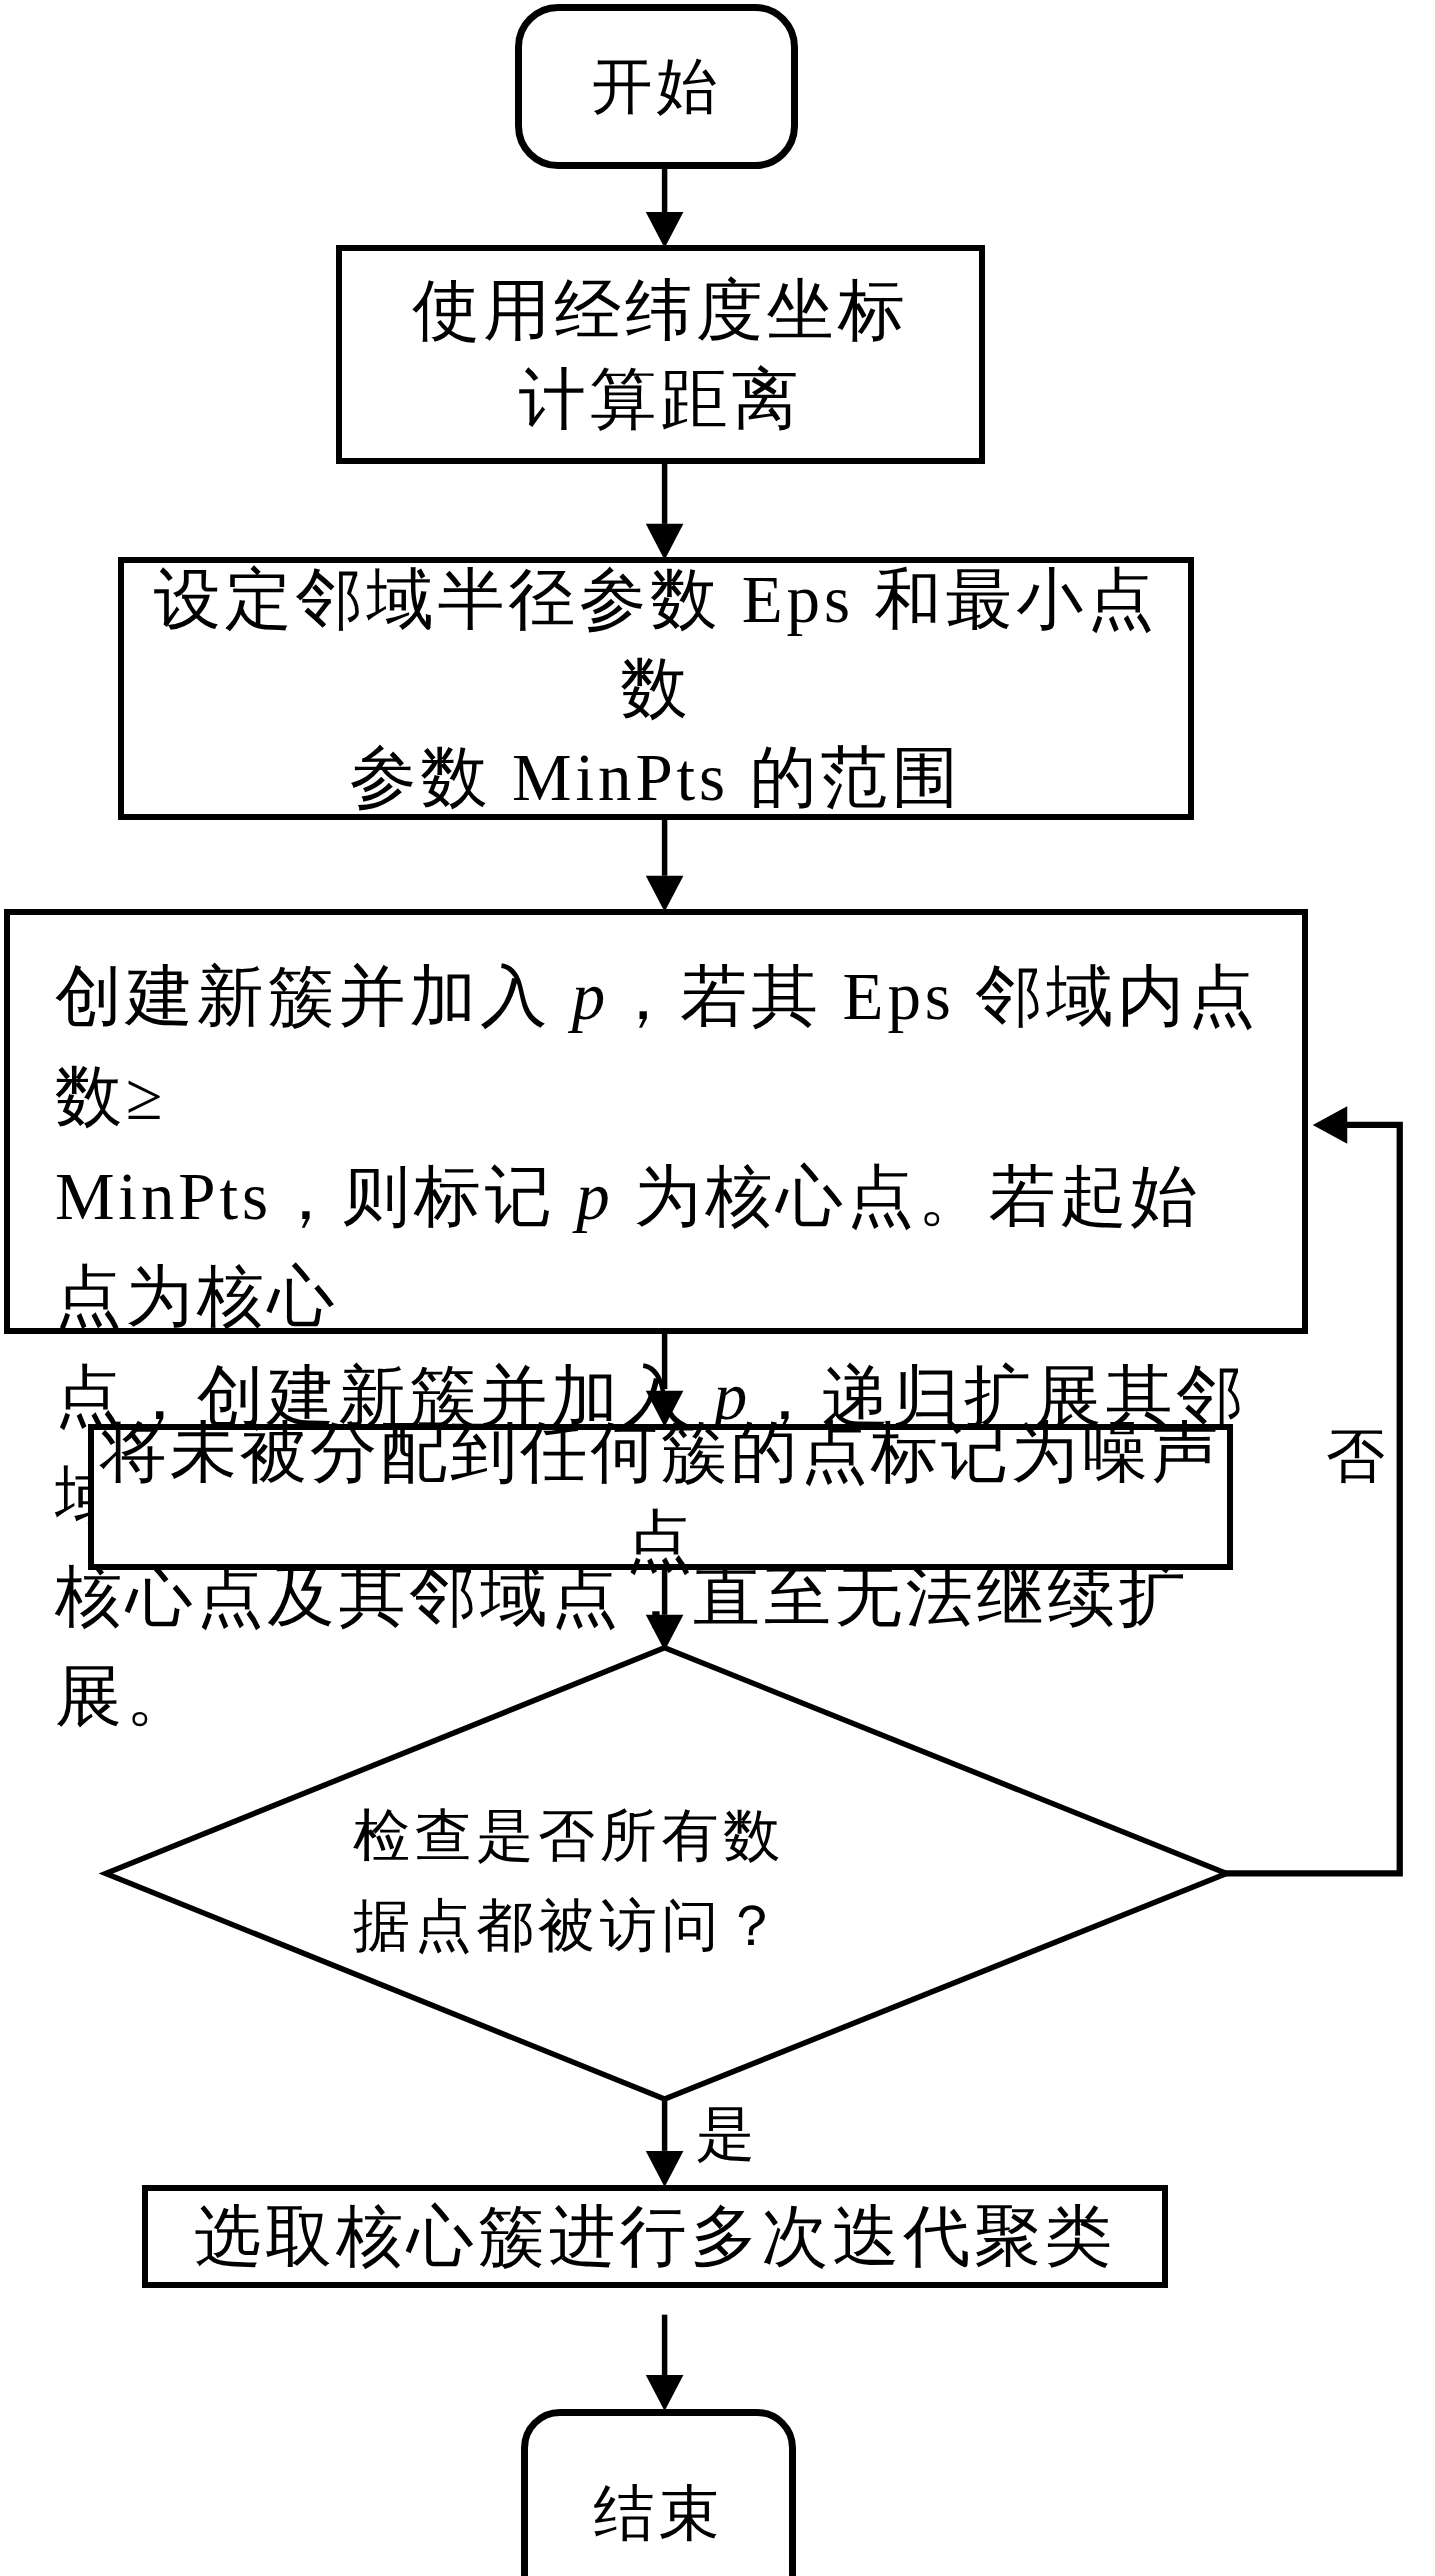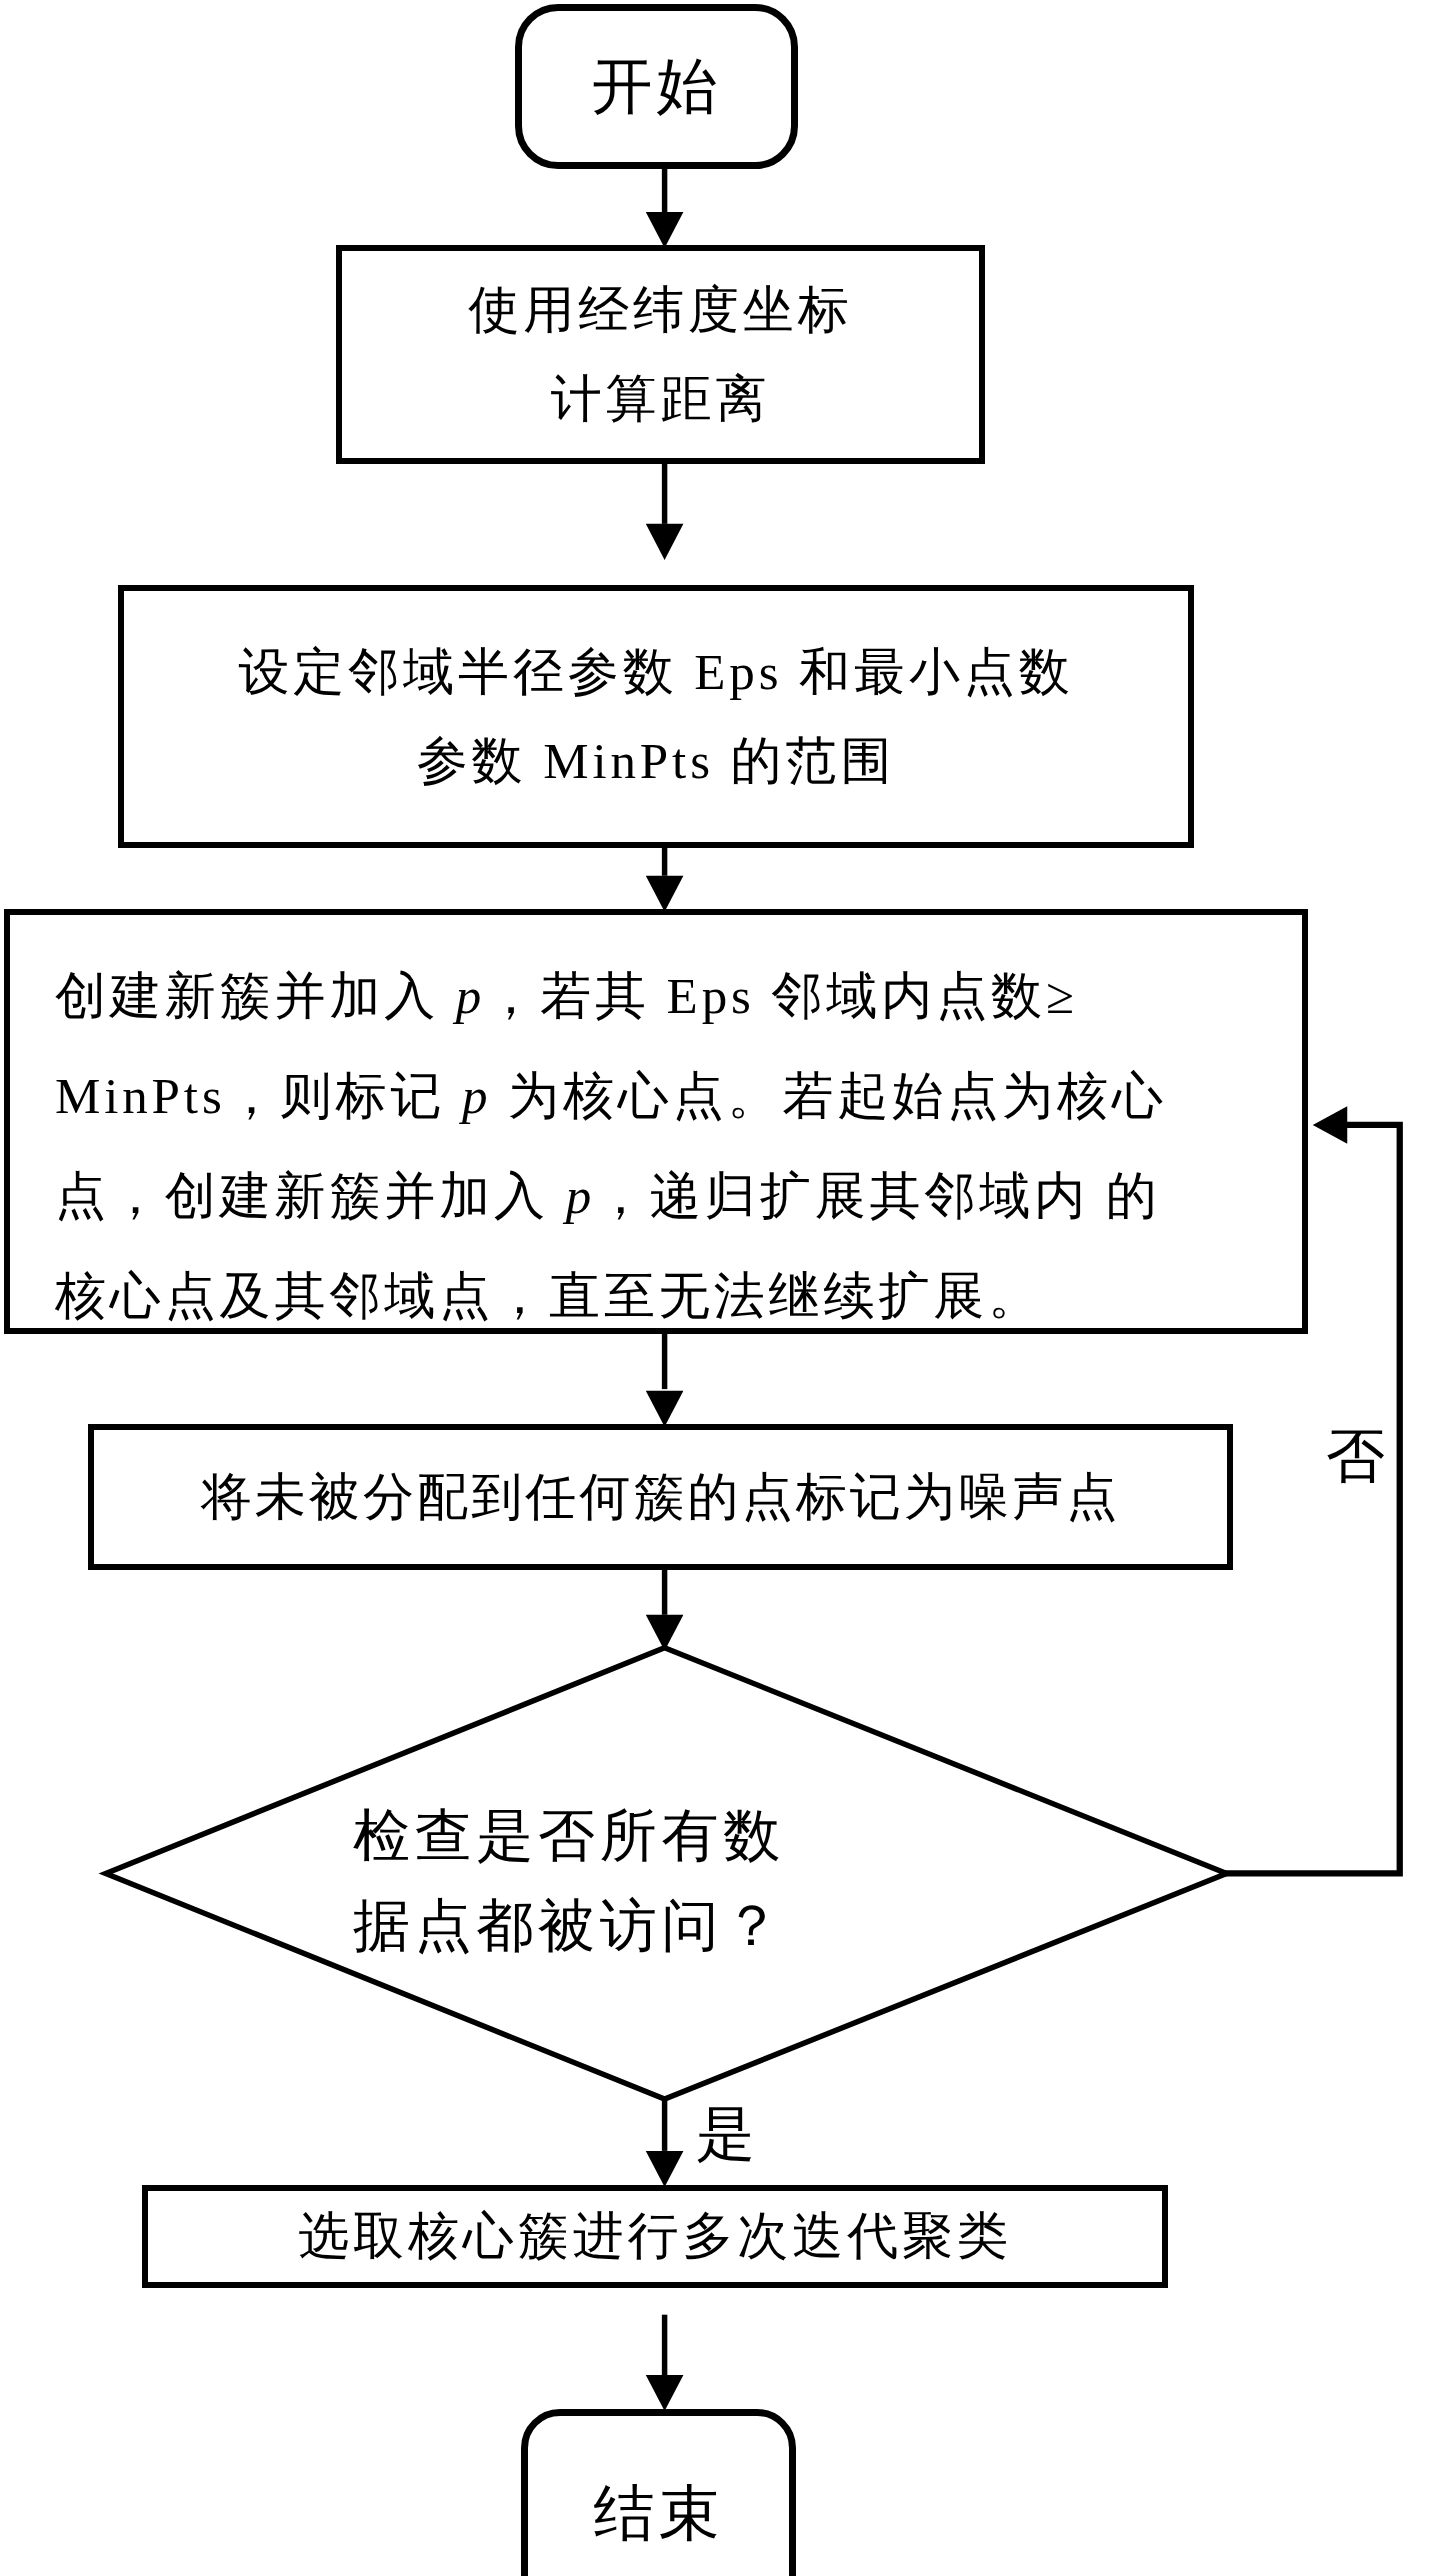--- a/index.html
+++ b/index.html
@@ -15,33 +15,33 @@
   .node {
     position: absolute;
     box-sizing: border-box;
     background: #ffffff;
     border: 6.3px solid #000000;
     display: flex;
     flex-direction: column;
     align-items: center;
     justify-content: center;
     text-align: center;
-    font-size: 51px;
+    font-size: 67px;
     line-height: 89px;
     letter-spacing: 3.9px;
   }
   .term {
     border-width: 7.8px;
     border-radius: 43px;
     font-size: 61px;
     line-height: 71px;
   }
   .node-start { left: 515px; top: 3.9px;    width: 283px;  height: 165px; }
   .node-dist  { left: 336px; top: 245px;  width: 649px;  height: 219px; }
-  .node-param { left: 118px; top: 557px;  width: 1076px; height: 263px; margin-top: 28px; }
+  .node-param { left: 118px; top: 557px;  width: 1076px; height: 263px; }
   .node-expand{
     left: 3.9px; top: 909px; width: 1304px; height: 425px;
     align-items: flex-start;
     justify-content: flex-start;
     text-align: left;
     padding: 31px 36px 0 45px;
     line-height: 100px;
   }
   .node-noise { left: 88px; top: 1424px; width: 1145px; height: 146px; letter-spacing: 3.1px; }
   .node-iter  { left: 142px; top: 2185px; width: 1026px; height: 103px; }

